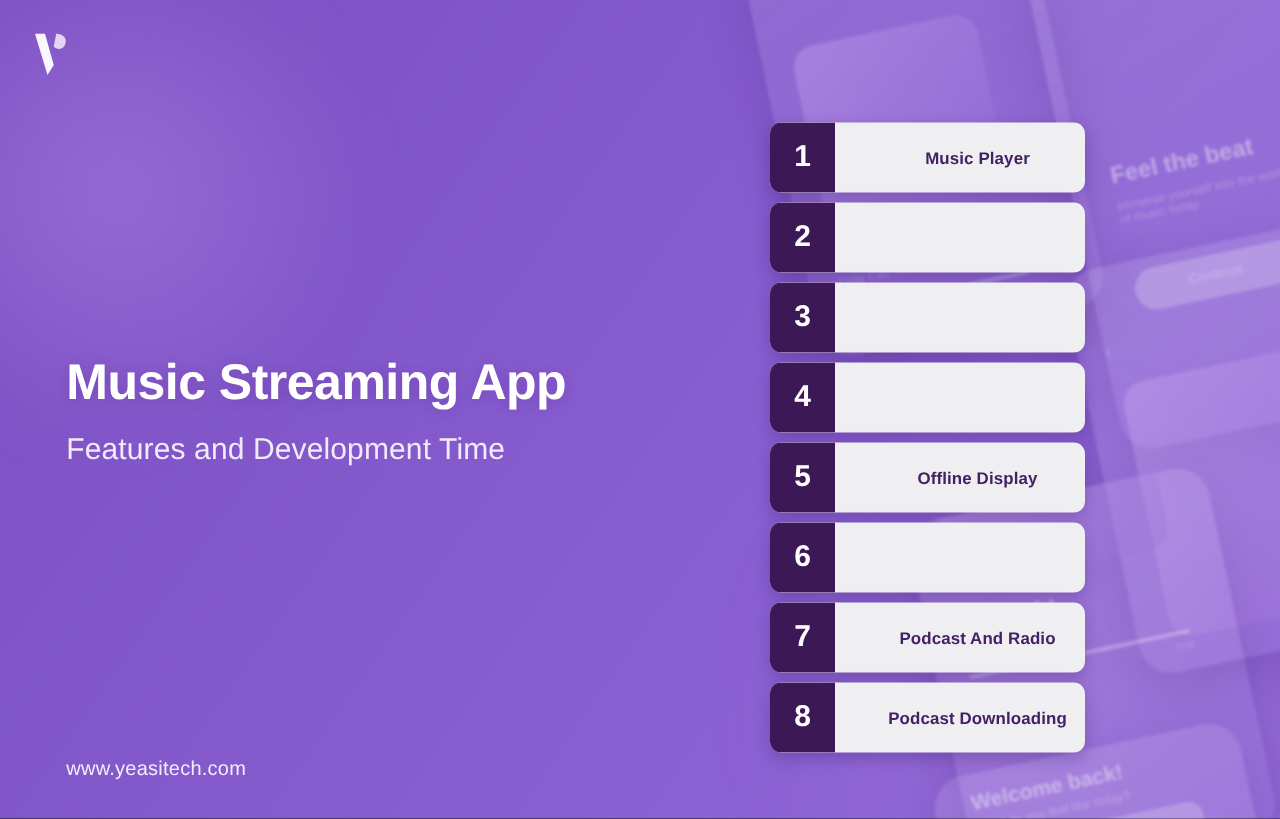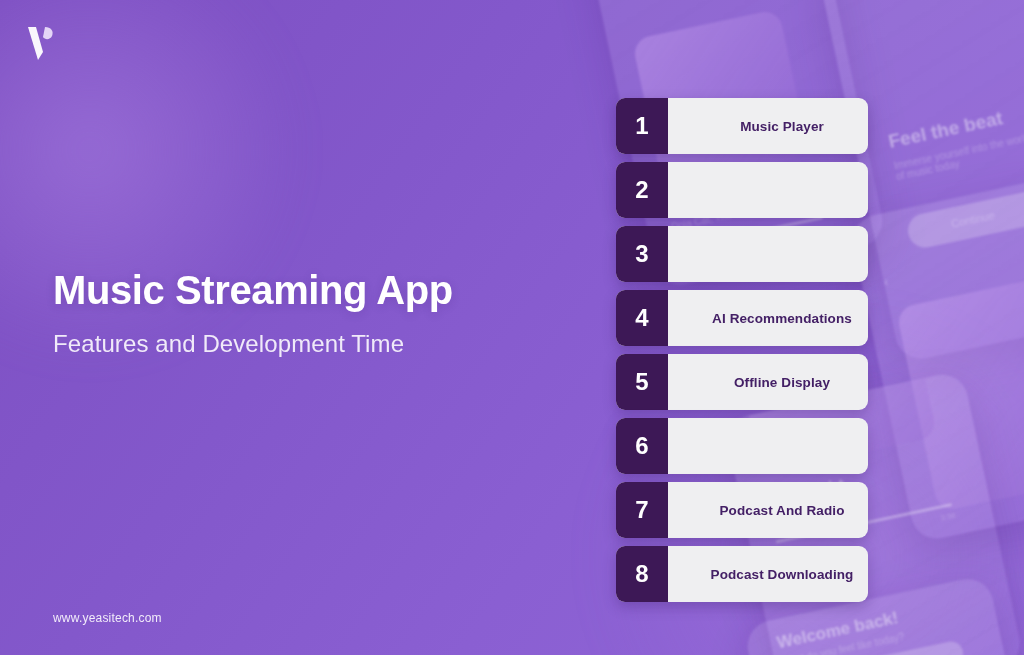--- a/index.html
+++ b/index.html
@@ -126,21 +126,21 @@
   .logo {
     position: absolute;
     left: 24px; top: 24px;
     width: 34px; height: 38px;
   }
 
   
   .headline-block {
     position: absolute;
     left: 53px;
-    top: 268px;
+    top: 284px;
     width: 500px;
   }
   .headline {
     margin: 0;
     font-size: 40px;
     font-weight: bold;
     color: #ffffff;
     letter-spacing: -0.4px;
     line-height: 1.1;
     text-shadow: 0 2px 10px rgba(60,20,110,0.18);
@@ -150,21 +150,21 @@
     font-size: 24px;
     font-weight: normal;
     color: #f0eaf9;
     letter-spacing: 0.1px;
     line-height: 1.2;
   }
   .site-url {
     position: absolute;
     left: 53px;
     bottom: 30px;
-    font-size: 12px;
+    font-size: 16px;
     color: #f2ecfa;
     letter-spacing: 0.2px;
     margin-top: 32px;
   }
 
   
   .feature-list {
     position: absolute;
     left: 616px;
     top: 98px;
@@ -274,21 +274,20 @@
         <div class="feature-label">Music Player</div>
       </div>
       <div class="feature-row">
         <div class="feature-num">2</div>
       </div>
       <div class="feature-row">
         <div class="feature-num">3</div>
       </div>
       <div class="feature-row">
         <div class="feature-num">4</div>
-        <div class="feature-label">AI Recommendations</div>
       </div>
       <div class="feature-row">
         <div class="feature-num">5</div>
         <div class="feature-label">Offline Display</div>
       </div>
       <div class="feature-row">
         <div class="feature-num">6</div>
       </div>
       <div class="feature-row">
         <div class="feature-num">7</div>

